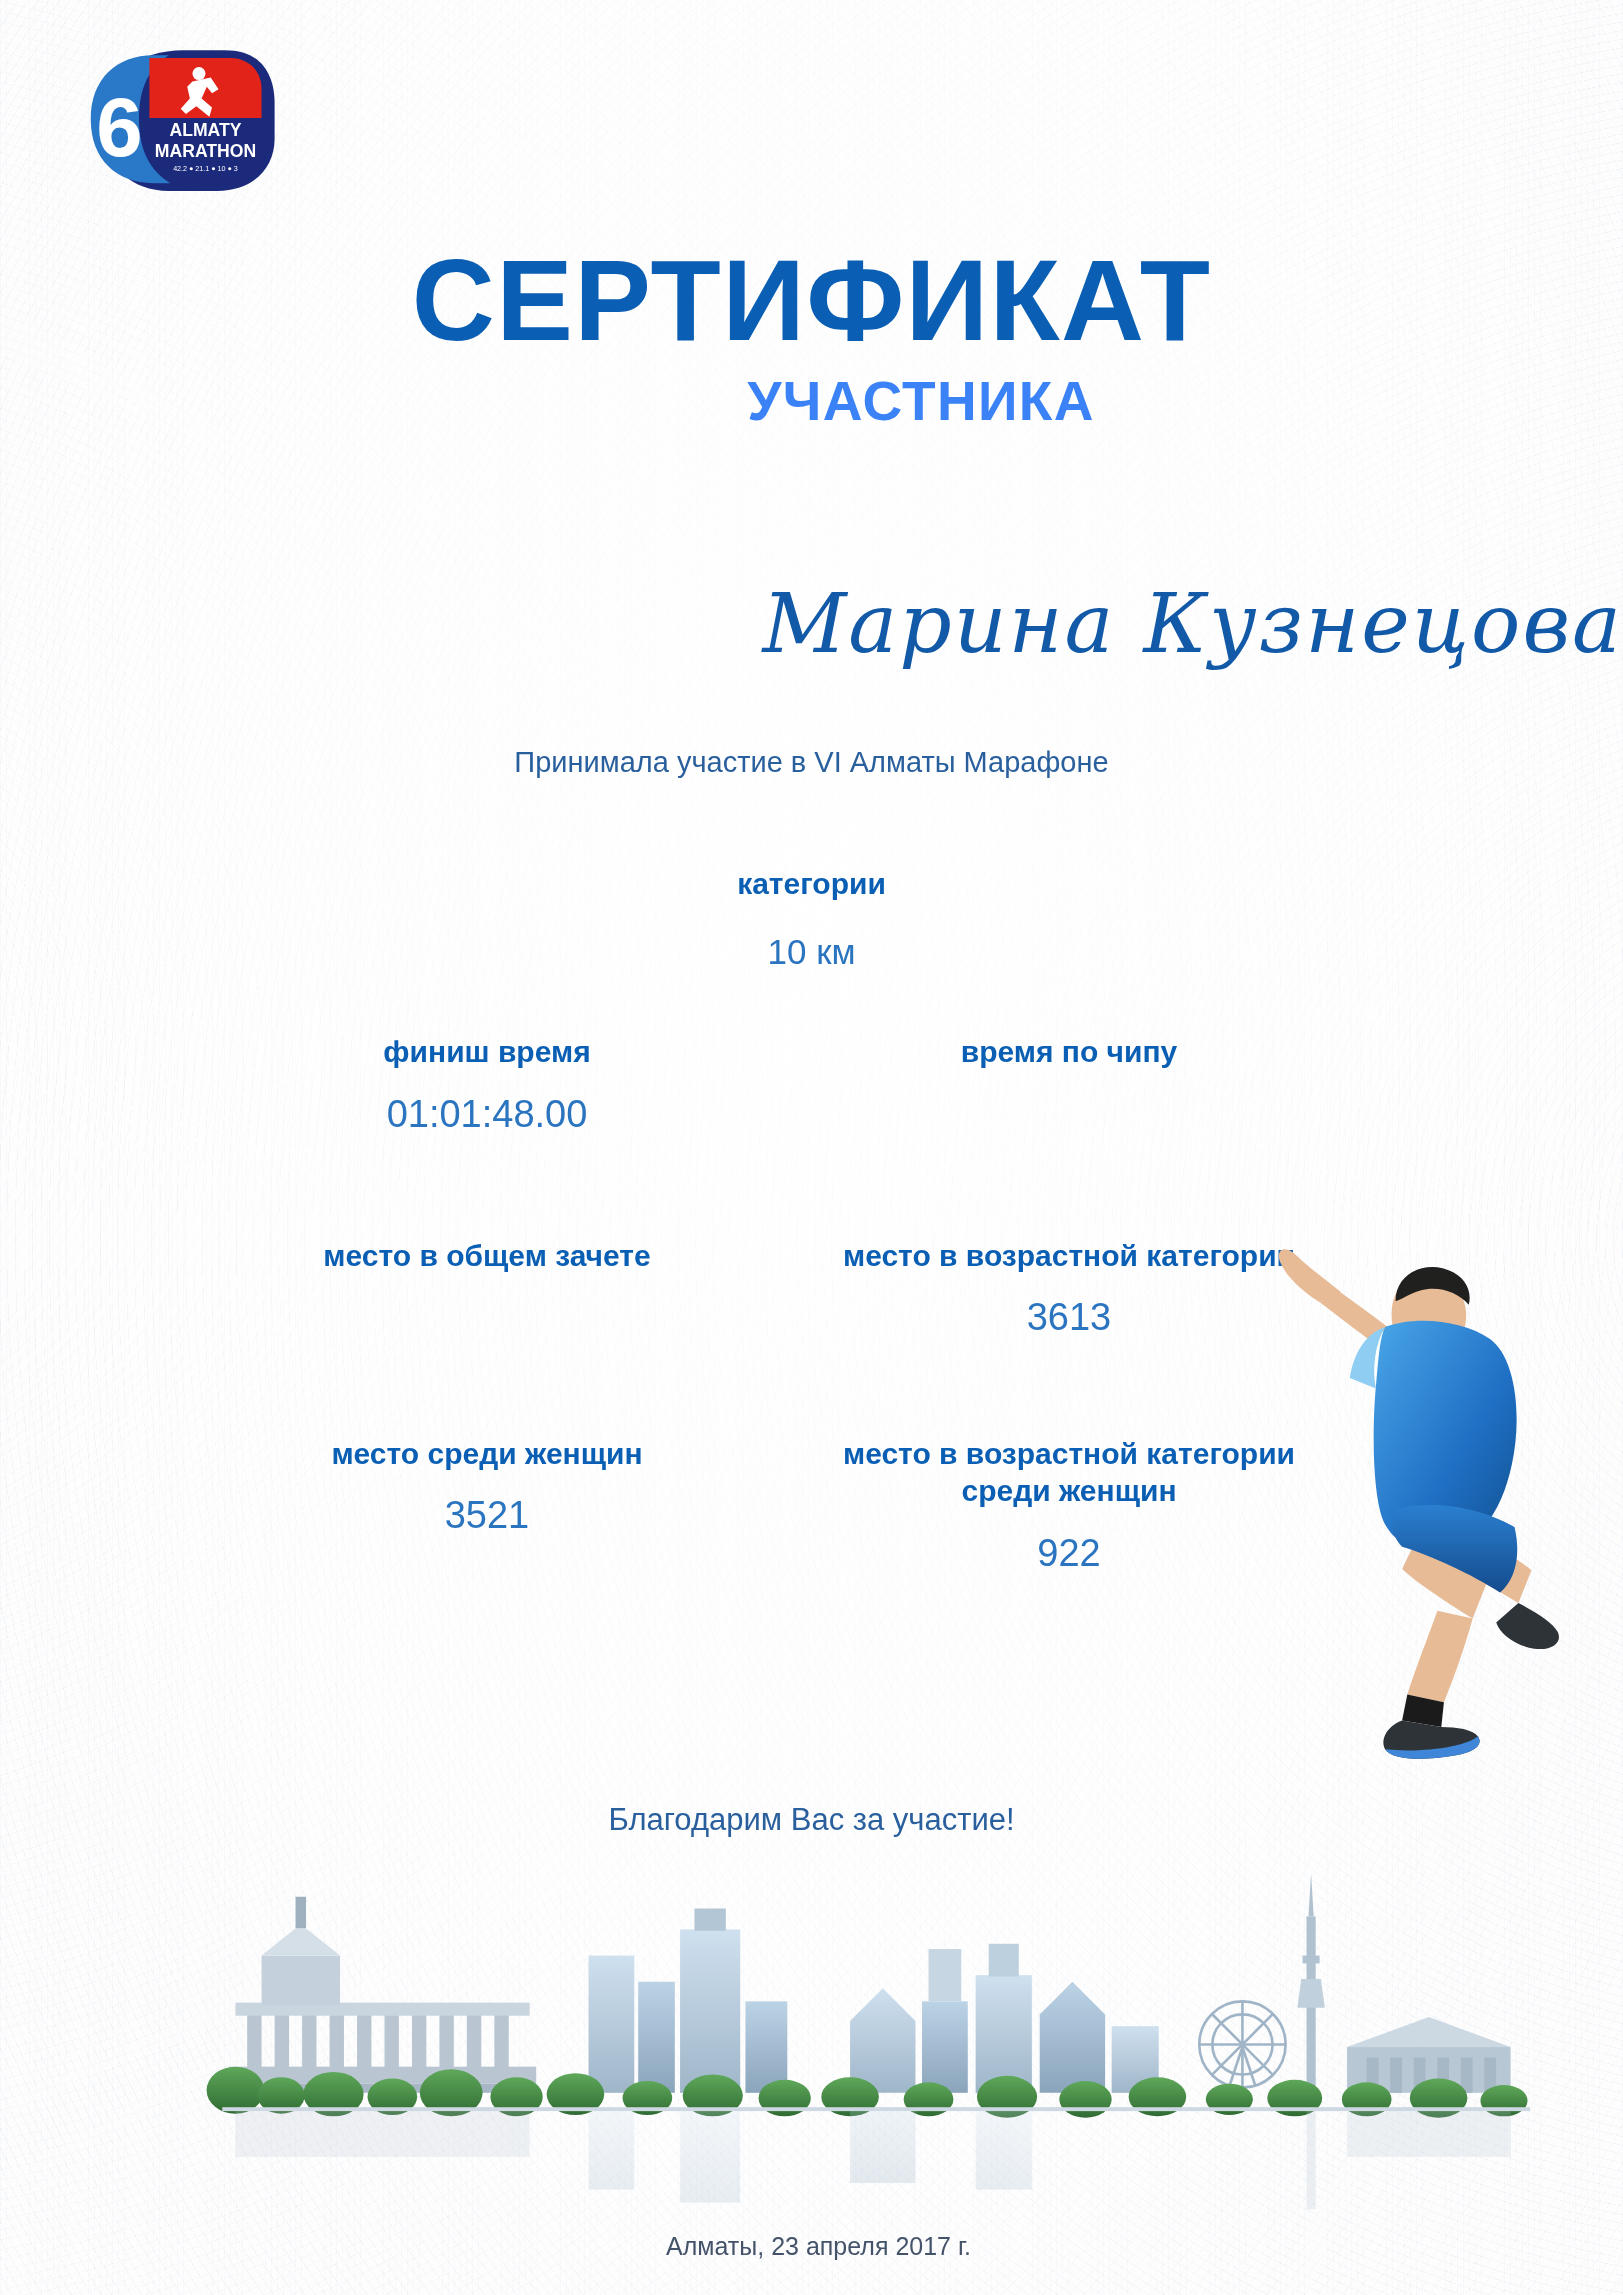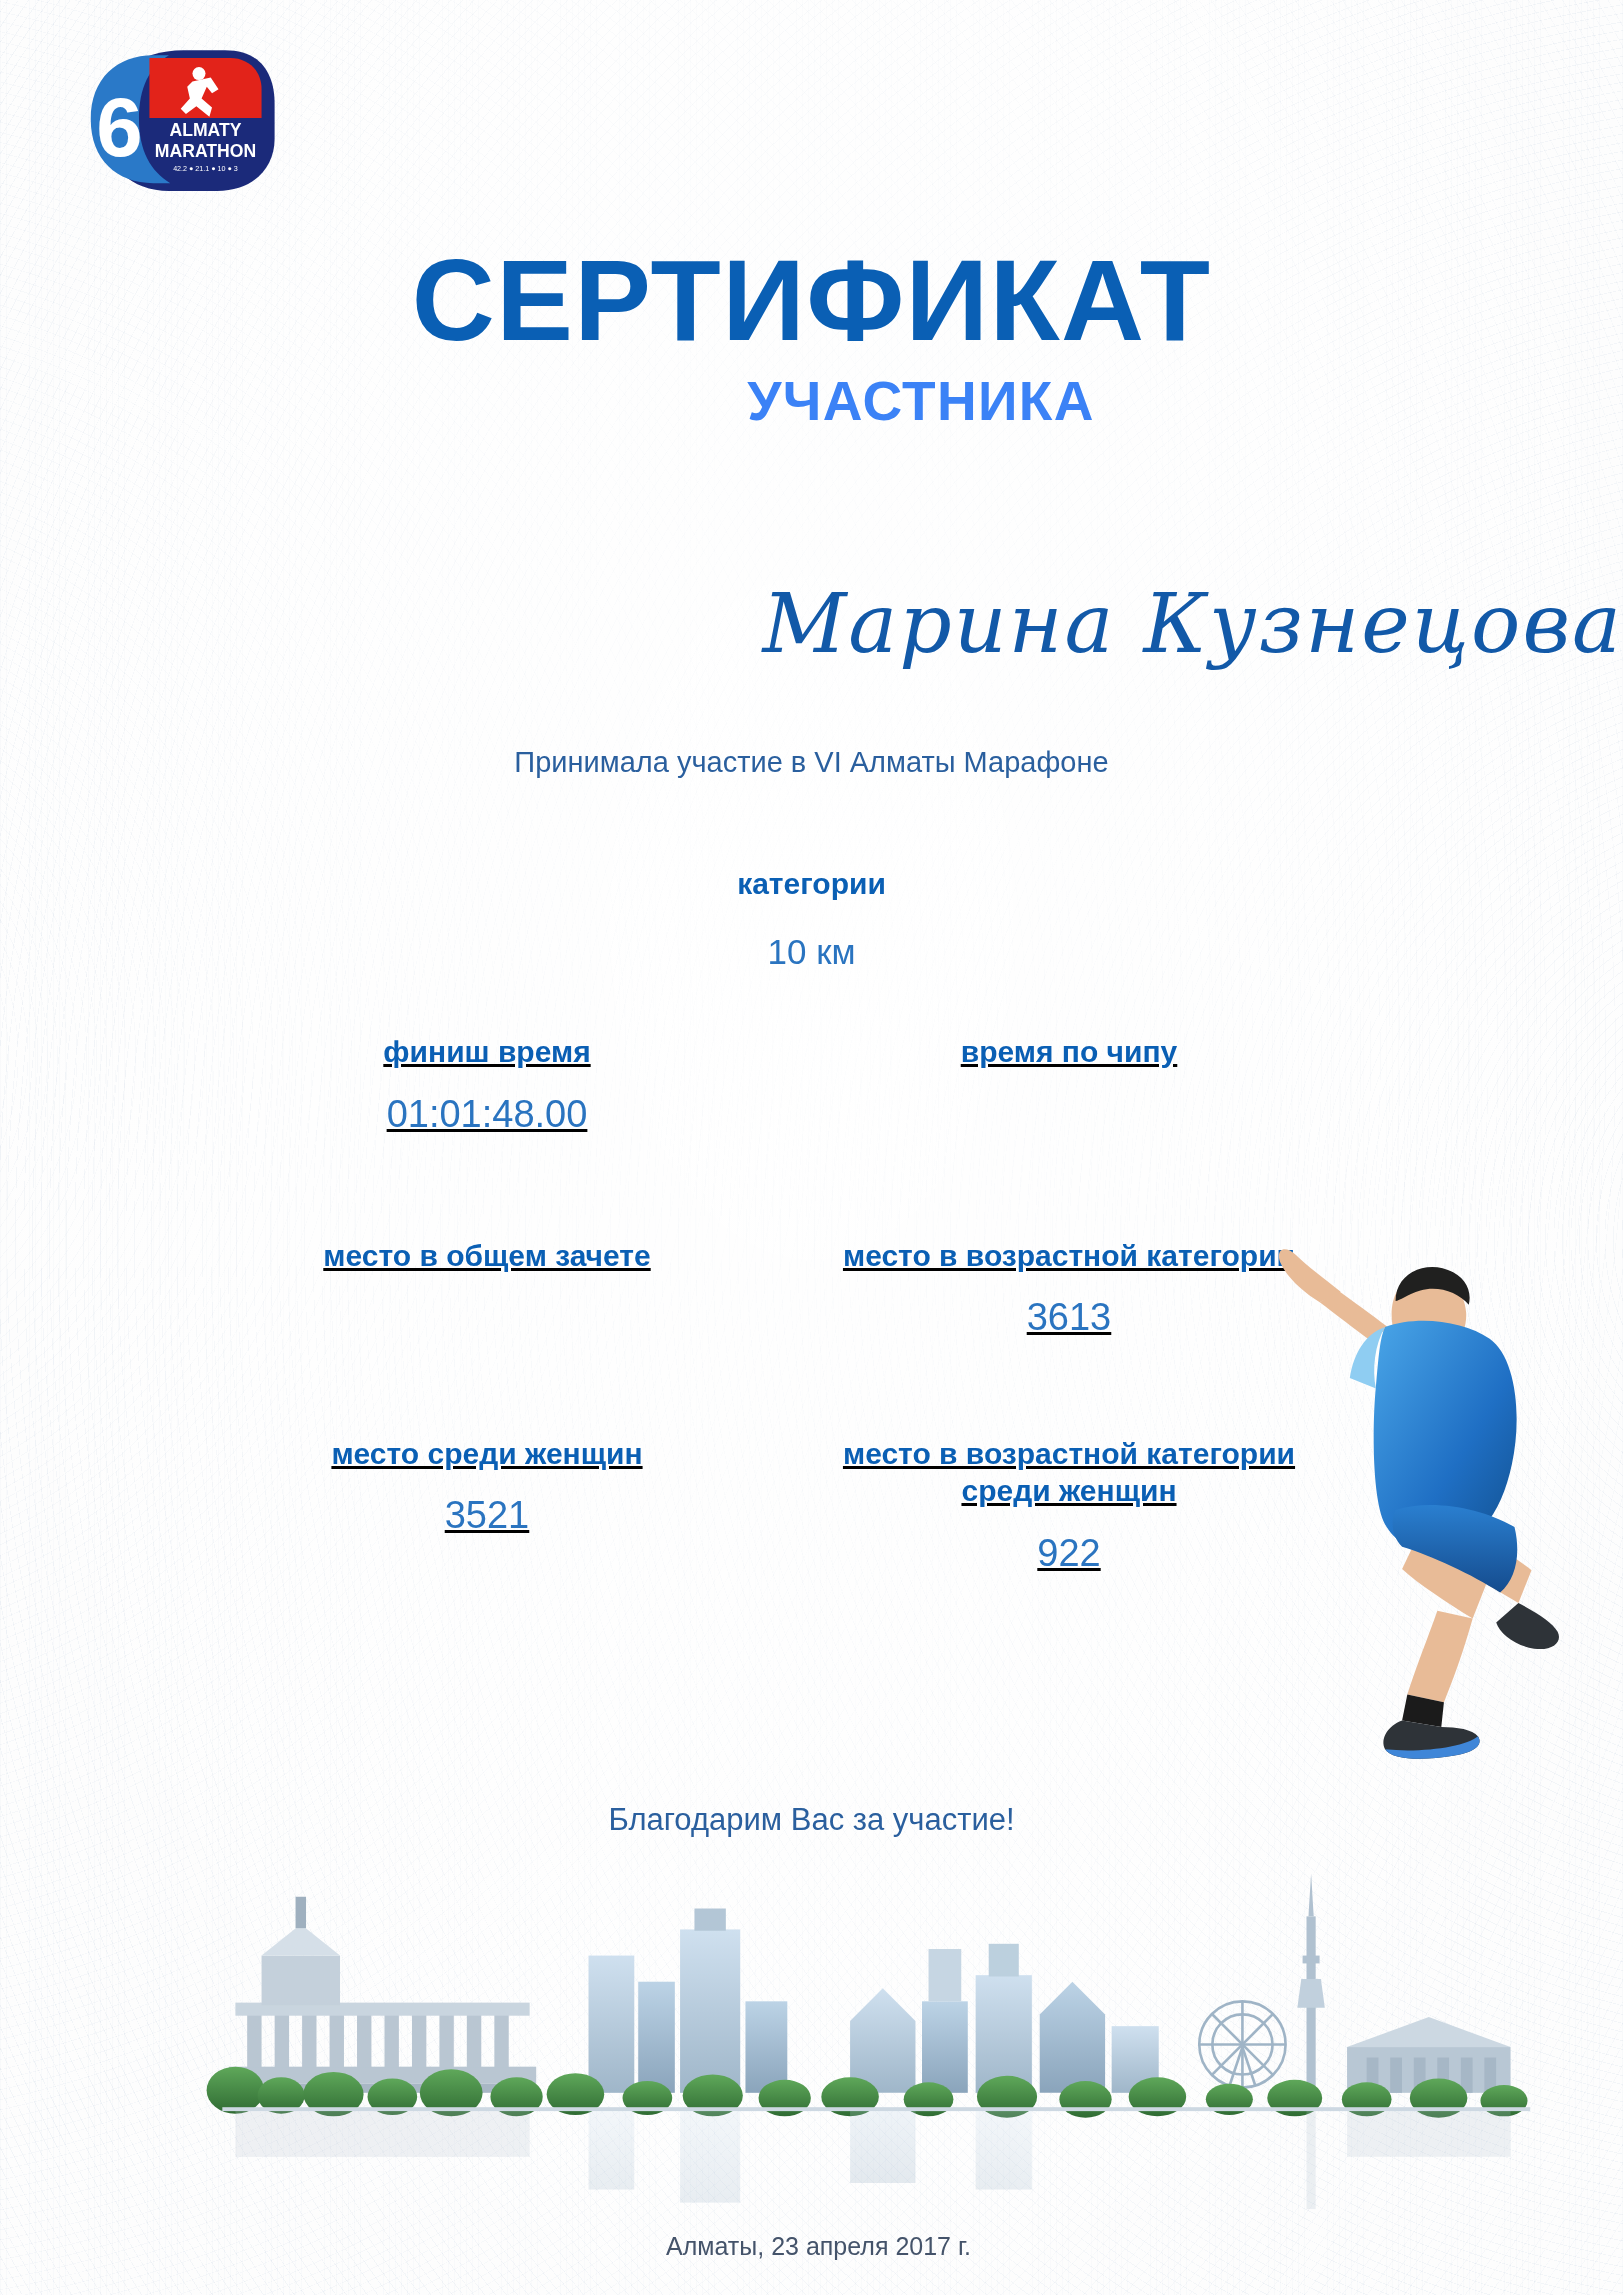--- a/index.html
+++ b/index.html
@@ -157,21 +157,20 @@
   .res-row {
     display: flex;
     width: 100%;
     margin-bottom: 39px;
   }
   .res-cell {
     width: 50%;
     text-align: center;
     padding: 0 19.6px;
     box-sizing: border-box;
-    text-decoration: underline;
   }
   .res-label {
     font-weight: bold;
     font-size: 30px;
     line-height: 1.25;
     color: #0a5fb4;
   }
   .res-value {
     font-size: 38px;
     line-height: 1.3;

